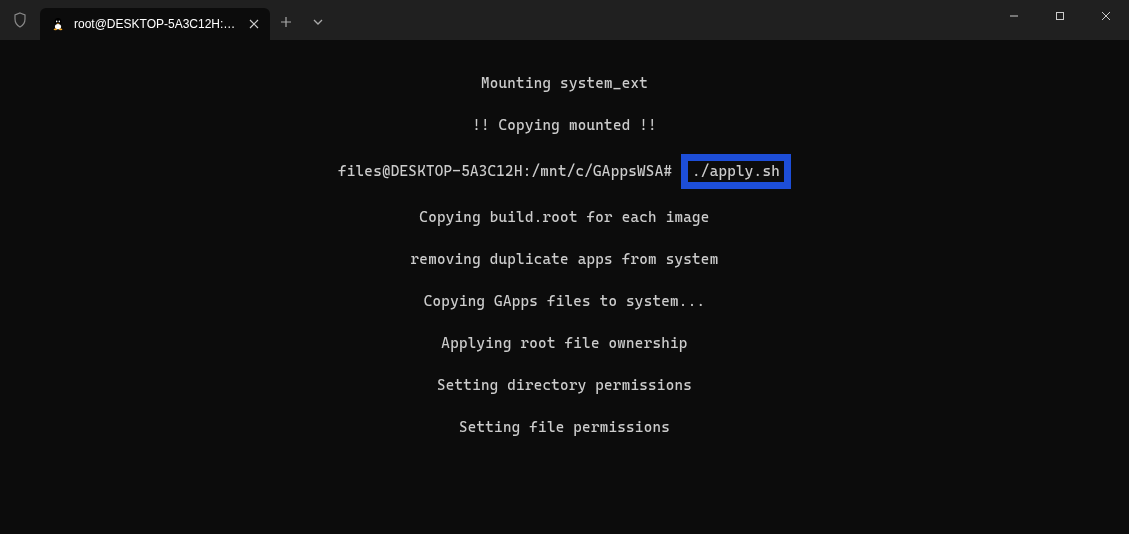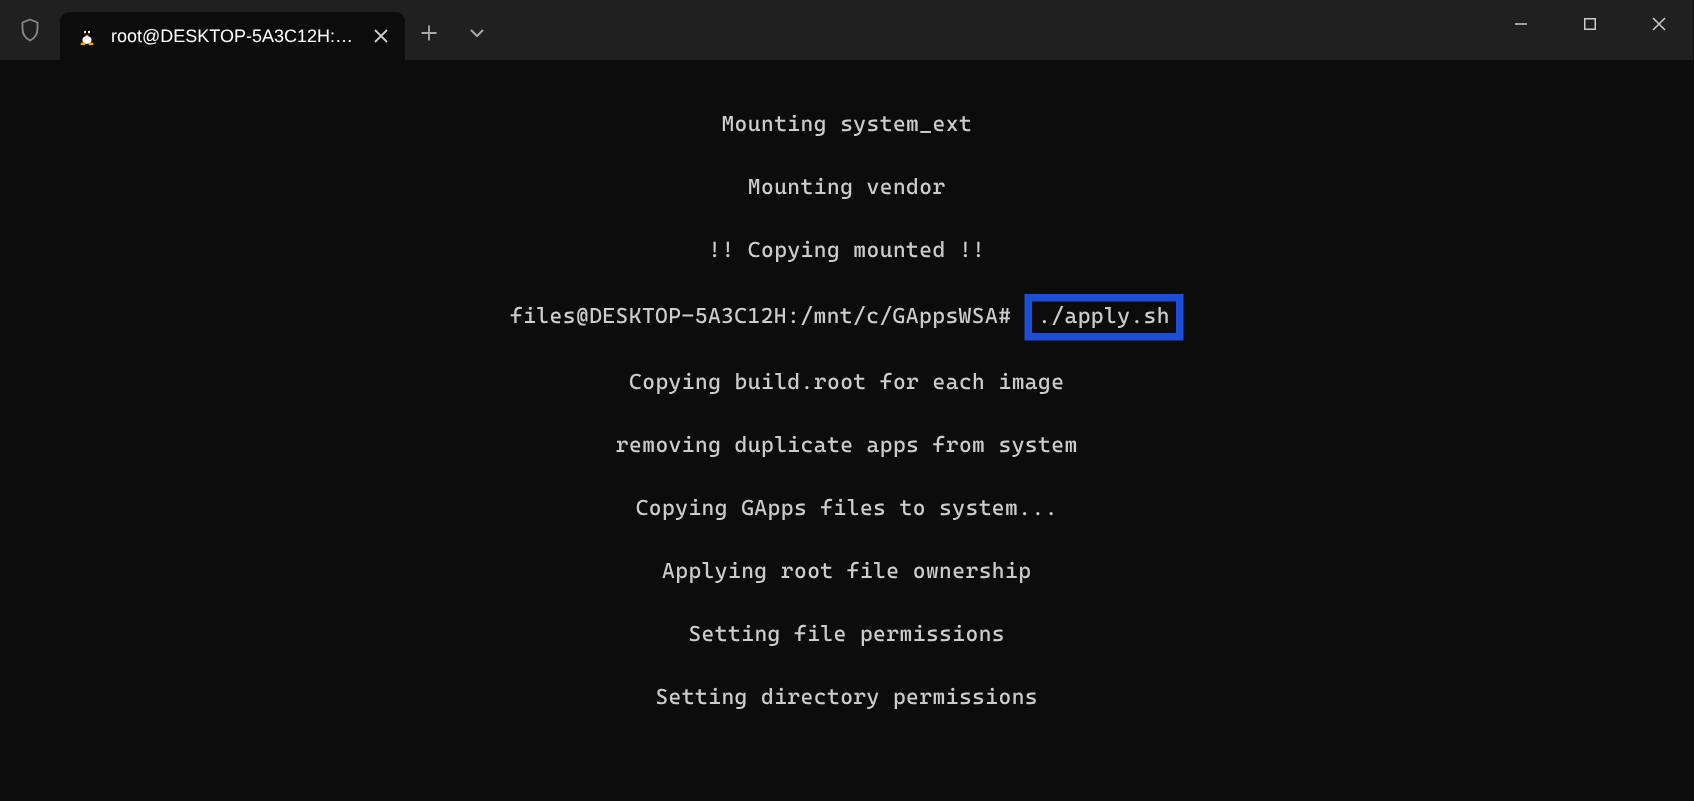--- a/index.html
+++ b/index.html
@@ -107,21 +107,21 @@
       font-family: 'Cascadia Mono', 'Consolas', monospace;
       white-space: pre;
       letter-spacing: 0.3px;
     }
     .line {
       display: block;
       min-height: 21px;
       text-align: center;
     }
     .highlight-box {
-      border: 5px solid #1d4ed8;
+      border: 7px solid #1d4ed8;
       padding: 0px 4px;
       display: inline-block;
       margin: -3px 0;
     }
   </style>
 </head>
 <body>
 
 <div class="titlebar">
   <div class="titlebar-left">
@@ -174,29 +174,28 @@
     <div class="win-btn close">
       <svg width="10" height="10" viewBox="0 0 10 10">
         <path d="M1 1 L9 9 M9 1 L1 9" stroke="currentColor" stroke-width="1"></path>
       </svg>
     </div>
   </div>
 </div>
 
 <div class="terminal-content">
 <span class="line">Mounting system_ext</span>
-<span class="line">Mounting vendor</span>
 <span class="line">!! Copying mounted !!</span>
 <span class="line"><span>files@DESKTOP-5A3C12H:/mnt/c/GAppsWSA#</span> <span class="highlight-box">./apply.sh</span></span>
 <span class="line">Copying build.root for each image</span>
 <span class="line">removing duplicate apps from system</span>
 <span class="line">Copying GApps files to system...</span>
 <span class="line">Applying root file ownership</span>
+<span class="line">Setting directory permissions</span>
 <span class="line">Setting file permissions</span>
-<span class="line">Setting directory permissions</span>
 
 
 
 
 
 
 
 
 
 

